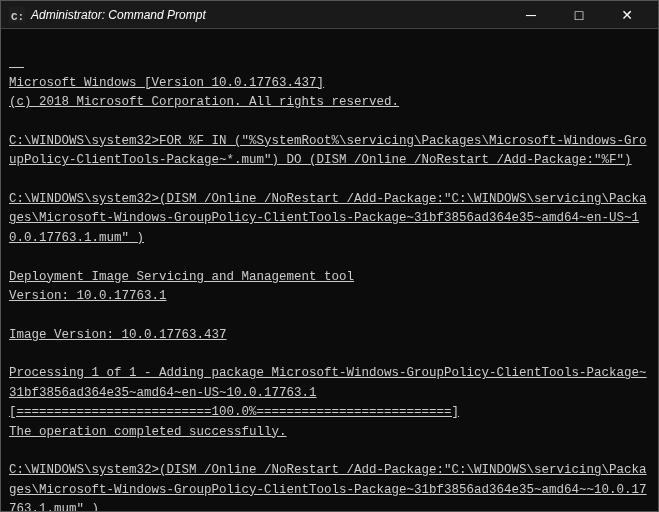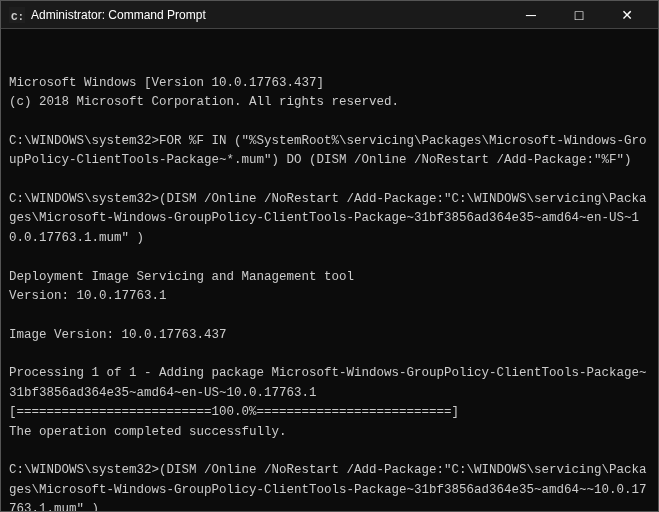--- a/index.html
+++ b/index.html
@@ -39,20 +39,21 @@
       height: 16px;
       margin-right: 6px;
       flex-shrink: 0;
     }
 
     .title-bar-text {
       color: #fff;
       font-size: 12px;
       font-family: 'Segoe UI', sans-serif;
       flex: 1;
+      font-style: italic;
     }
 
     .title-bar-controls {
       display: flex;
       gap: 2px;
     }
 
     .title-bar-btn {
       width: 46px;
       height: 28px;
@@ -70,20 +71,21 @@
     .terminal {
       background: #0c0c0c;
       color: #cccccc;
       flex: 1;
       padding: 6px 8px;
       font-size: 12.5px;
       line-height: 1.55;
       overflow: hidden;
       white-space: pre;
       font-family: 'Courier New', Courier, monospace;
+      text-decoration: underline;
     }
 
     .line {
       display: block;
       white-space: pre-wrap;
       word-break: break-all;
     }
 
     .line.empty {
       height: 1.55em;

